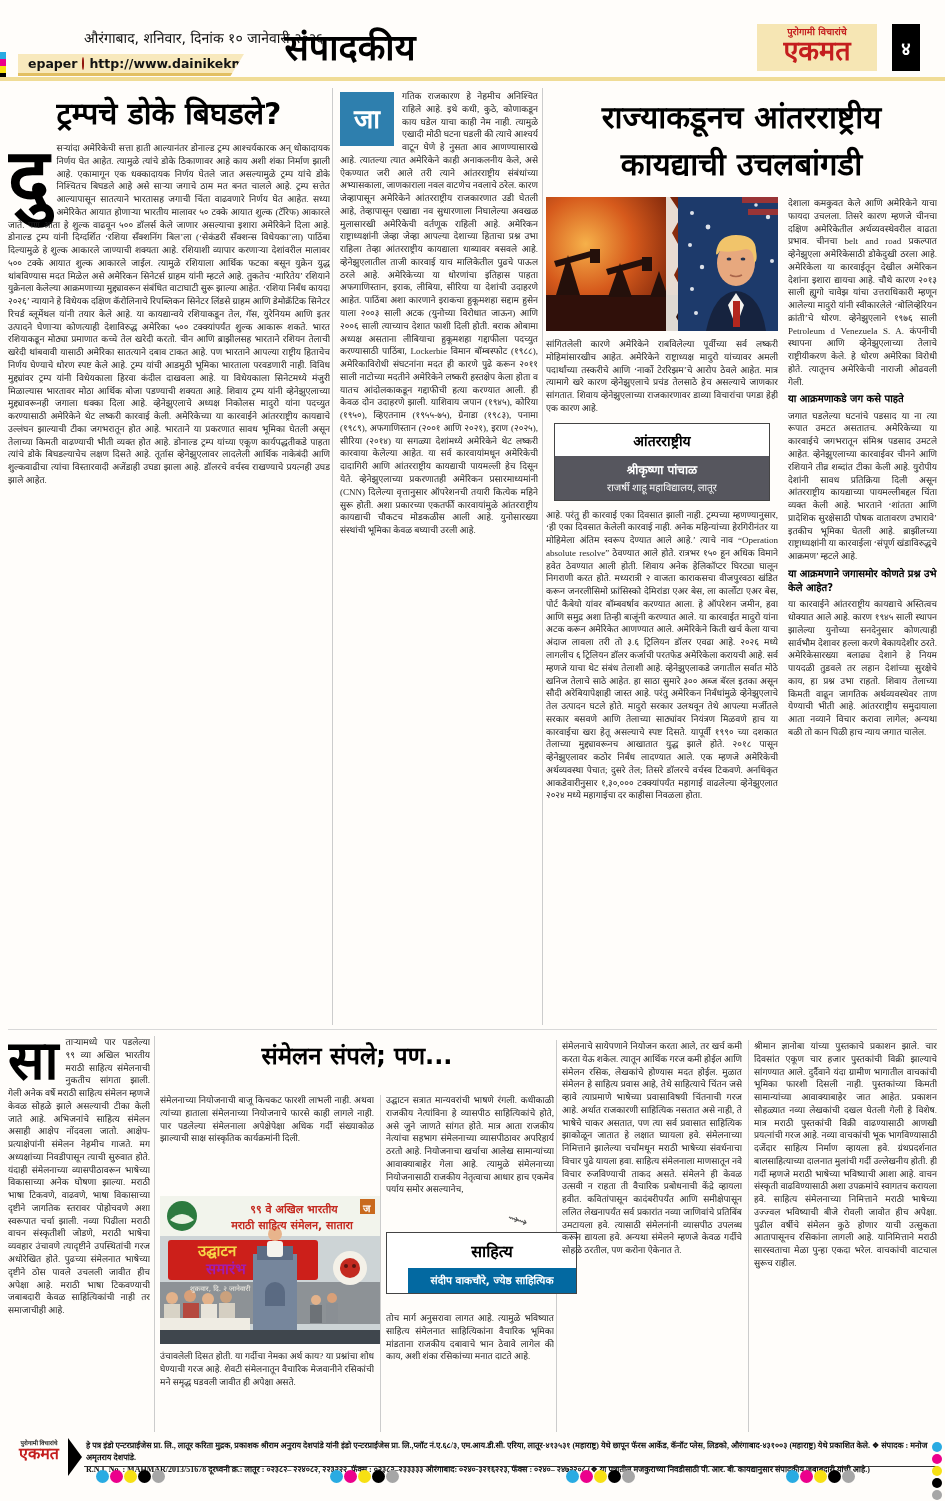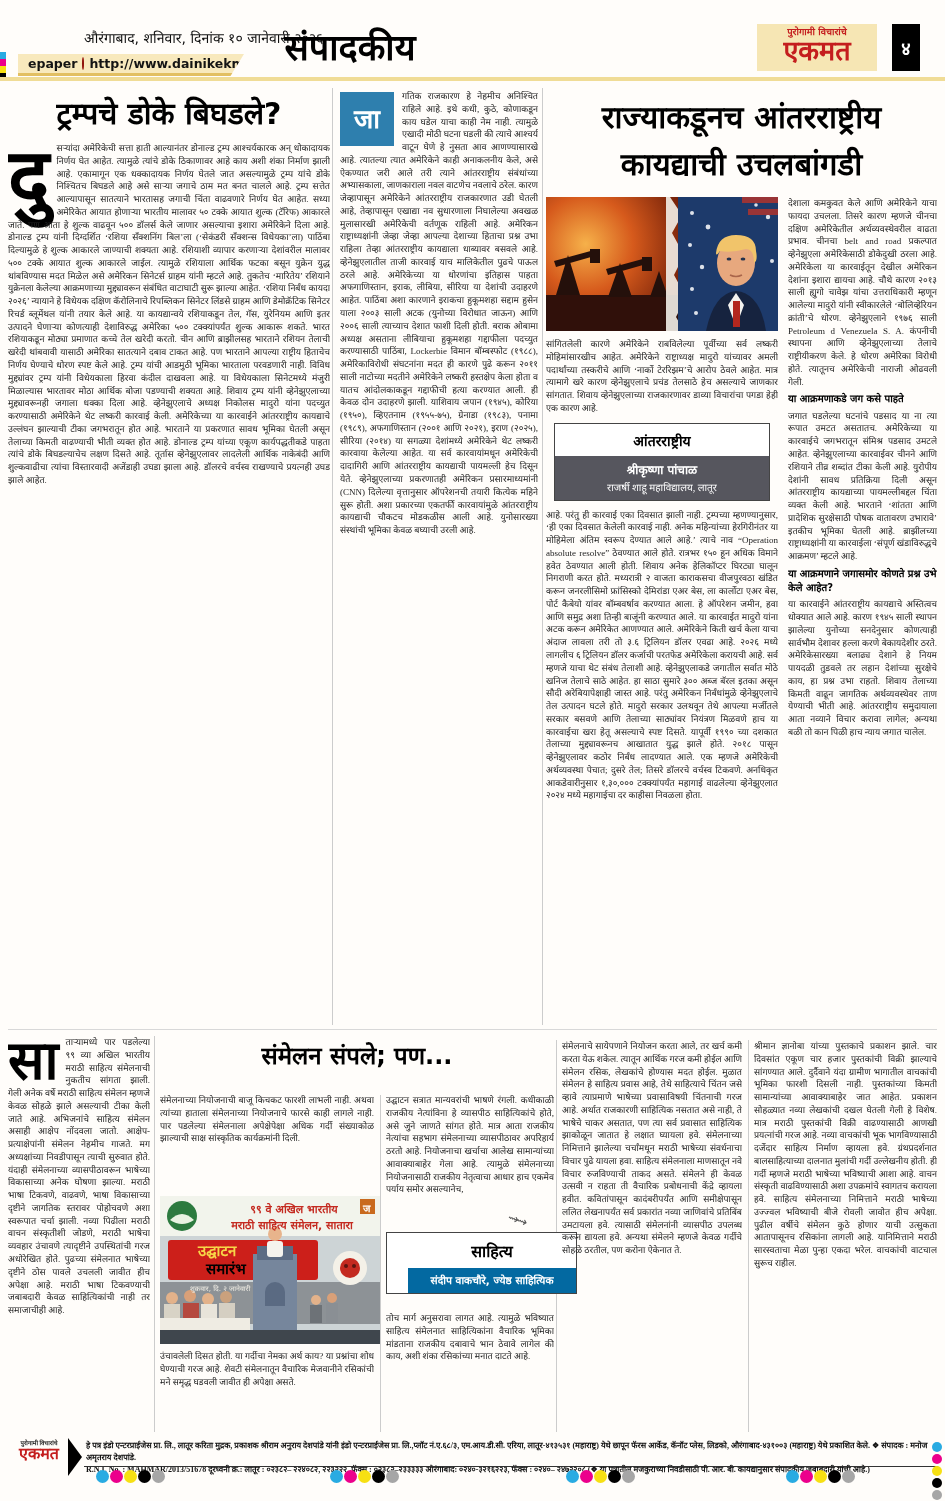--- a/index.html
+++ b/index.html
@@ -237,21 +237,21 @@
         <circle cx="156" cy="104" r="5" fill="#e3b28a"></circle>
           <circle cx="172" cy="102" r="5" fill="#d9a078"></circle>
         <rect x="150" y="109" width="12" height="18" fill="#6d7277"></rect>
           <rect x="166" y="107" width="12" height="20" fill="#8a8f94"></rect>
       </g>
       <rect x="0" y="134" width="220" height="14" fill="#3f464d"></rect>
     </svg>
     <div class="ph-txt" style="left:52px;top:5px;width:164px;text-align:center;font-size:11px;color:#c42a20;">९९ वे अखिल भारतीय</div>
     <div class="ph-txt" style="left:44px;top:21px;width:176px;text-align:center;font-size:11px;color:#c42a20;">मराठी साहित्य संमेलन, सातारा</div>
     <div class="ph-txt" style="left:38px;top:44px;font-size:15px;color:#f7d648;">उद्घाटन</div>
-    <div class="ph-txt" style="left:46px;top:62px;font-size:15px;color:#000000;">समारंभ</div>
+    <div class="ph-txt" style="left:46px;top:62px;font-size:15px;color:#a21caf;">समारंभ</div>
     <div class="ph-txt" style="left:30px;top:88px;font-size:7px;color:#f2efe6;font-weight:normal;">शुक्रवार, दि. २ जानेवारी</div>
     <div class="ph-txt" style="left:203px;top:5px;font-size:10px;color:#fff;">ज</div>
   </div>
 
   <div class="abs bt" style="left:160px;top:1350px;width:214px;height:82px;">उंचावलेली दिसत होती. या गर्दीचा नेमका अर्थ काय? या प्रश्नांचा शोध घेण्याची गरज आहे. शेवटी संमेलनातून वैचारिक मेजवानीने रसिकांची मने समृद्ध घडवली जावीत ही अपेक्षा असते.</div>
 
   <div class="abs bt" style="left:386px;top:1094px;width:168px;height:112px;">उद्घाटन सत्रात मान्यवरांची भाषणे रंगली. कधीकाळी राजकीय नेत्यांविना हे व्यासपीठ साहित्यिकांचे होते, असे जुने जाणते सांगत होते. मात्र आता राजकीय नेत्यांचा सहभाग संमेलनाच्या व्यासपीठावर अपरिहार्य ठरतो आहे. नियोजनाचा खर्चाचा आलेख सामान्यांच्या आवाक्याबाहेर गेला आहे. त्यामुळे संमेलनाच्या नियोजनासाठी राजकीय नेतृत्वाचा आधार हाच एकमेव पर्याय समोर असल्यानेच,</div>
 
   <div class="abs ornament" style="left:508px;top:1212px;transform:rotate(18deg);">⇝⇝</div>
 

